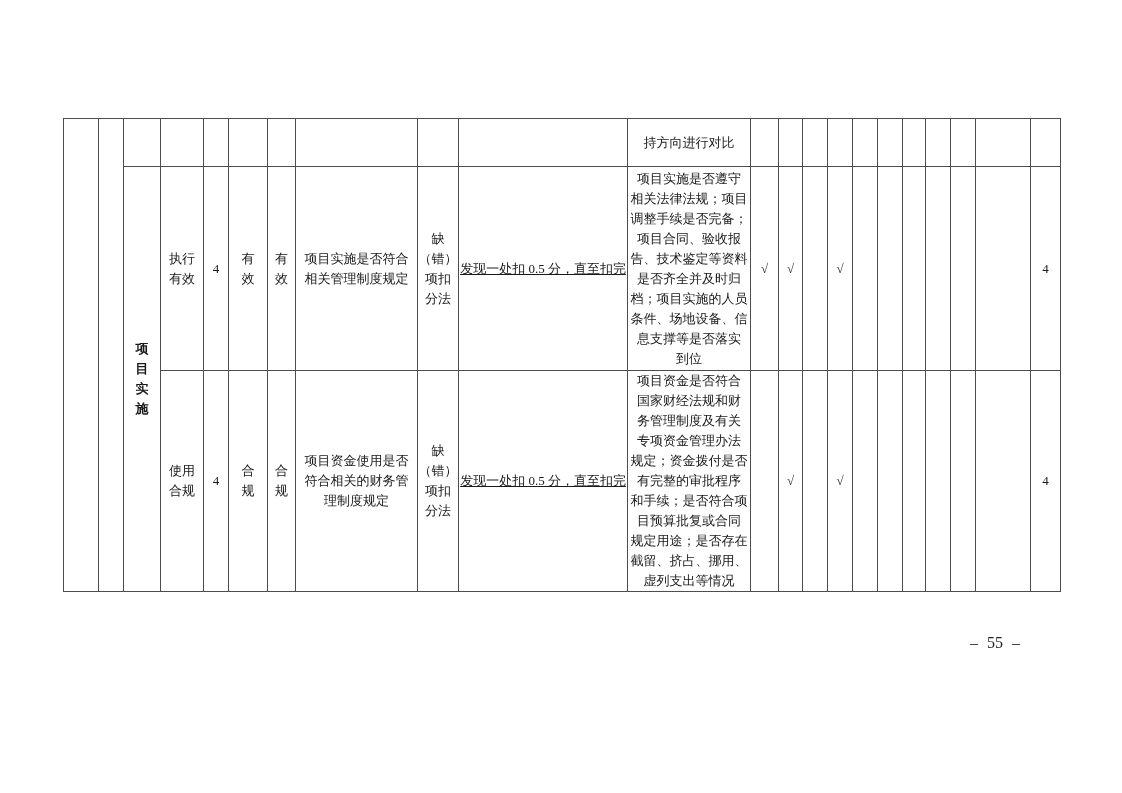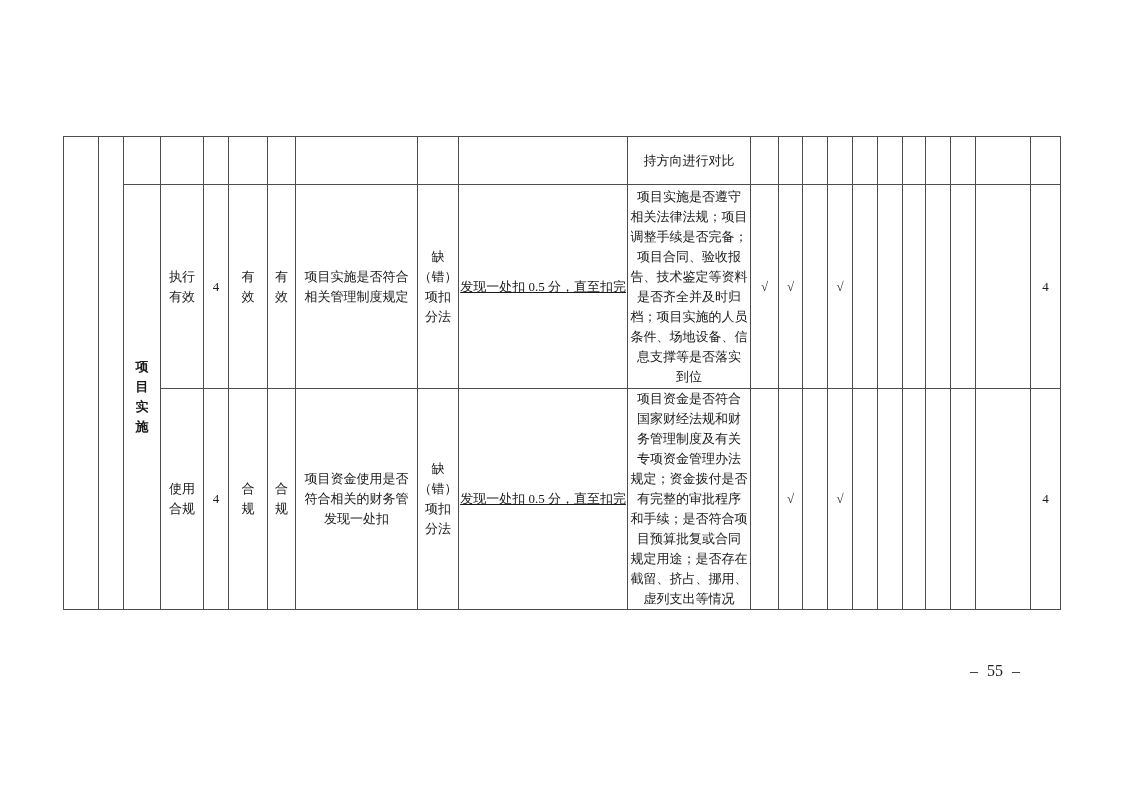--- a/index.html
+++ b/index.html
@@ -11,21 +11,21 @@
     position: relative;
     width: 1122px;
     height: 793px;
     background: #ffffff;
     font-family: "Liberation Serif", "DejaVu Serif", serif;
     color: #1a1a1a;
   }
   table.grid {
     position: absolute;
     left: 63px;
-    top: 136px;
+    top: 118px;
     border-collapse: collapse;
     table-layout: fixed;
   }
   table.grid td {
     border: 1px solid #4d4d4d;
     padding: 0;
     text-align: center;
     vertical-align: middle;
     font-size: 13px;
     line-height: 20px;
@@ -80,21 +80,21 @@
   td.c-chk {
     font-size: 12px;
     color: #2a2a2a;
   }
   td.c-score {
     font-size: 13px;
   }
   .pagenum {
     position: absolute;
     left: 928px;
-    top: 662px;
+    top: 634px;
     width: 134px;
     text-align: center;
     font-size: 16px;
     color: #222222;
     word-spacing: 5px;
     font-family: "Liberation Serif", "DejaVu Serif", serif;
   }
 </style>
 </head>
 <body>
@@ -197,21 +197,21 @@
       <tr class="r3">
         <td class="c-ind">使用
 合规</td>
         <td>4</td>
         <td class="c-stack">合
 规</td>
         <td class="c-stack">合
 规</td>
         <td class="c-crit">项目资金使用是否
 符合相关的财务管
-发现一处扣</td>
+理制度规定</td>
         <td class="c-method">缺
 （错）
 项扣
 分法</td>
         <td class="c-ded">发现一处扣 0.5 分，直至扣完</td>
         <td class="c-evid">项目资金是否符合
 国家财经法规和财
 务管理制度及有关
 专项资金管理办法
 规定；资金拨付是否

